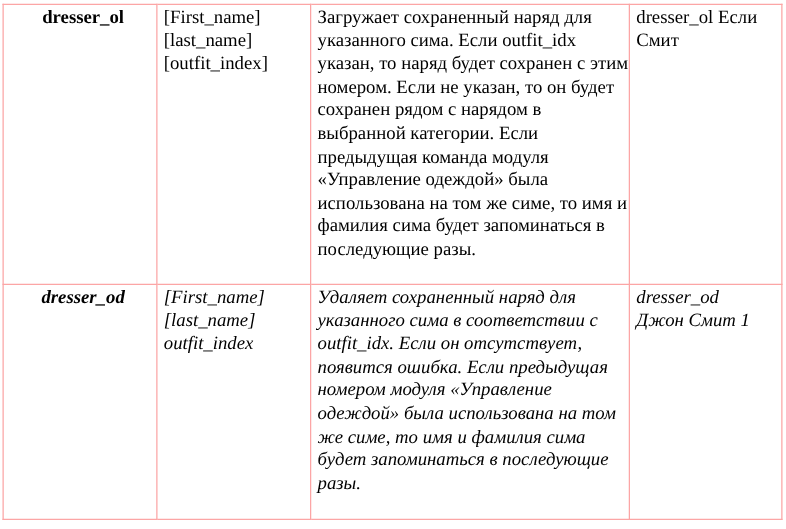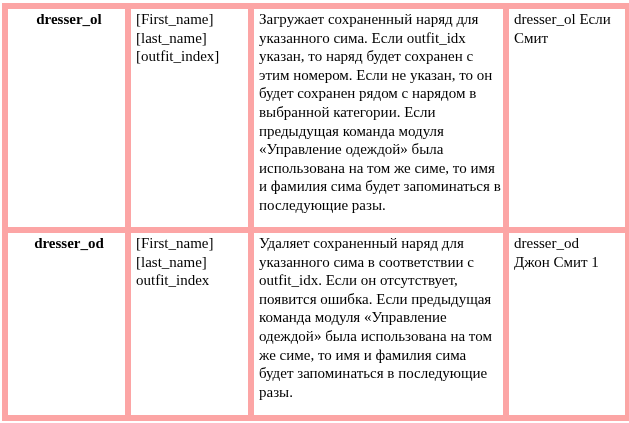--- a/index.html
+++ b/index.html
@@ -22,37 +22,37 @@
   }
   table.cmd-table {
     position: absolute;
     left: 2px;
     top: 3px;
     width: 623px;
     border-collapse: collapse;
     table-layout: fixed;
   }
   table.cmd-table td {
-    border: 6px solid #fca5a5;
+    border: 1px solid #fca5a5;
     vertical-align: top;
     padding: 1px 0 2px 5px;
     font-size: 15px;
     line-height: 18.6px;
     word-wrap: break-word;
   }
   td.cell-command {
     text-align: center;
     font-weight: bold;
   }
   td.cell-params .multiline,
   td.cell-example .multiline {
     white-space: pre-line;
   }
   tr.row-1 { height: 224px; }
-  tr.row-2 { height: 188px; }
+  tr.row-2 { height: 188px; font-style: italic; }
 </style>
 </head>
 <body>
 
 <div class="page">
   <table class="cmd-table">
     <colgroup>
       <col style="width:123px">
       <col style="width:123px">
       <col style="width:255px">
@@ -78,21 +78,21 @@
       <tr class="row-2">
         <td class="cell-command">
           <span>dresser_od</span>
         </td>
         <td class="cell-params">
           <span class="multiline">[First_name]
 [last_name]
 outfit_index</span>
         </td>
         <td class="cell-description">
-          <span>Удаляет сохраненный наряд для указанного сима в соответствии с outfit_idx. Если он отсутствует, появится ошибка. Если предыдущая команда модуля «Управление одеждой» была использована на том же симе, то имя и фамилия сима будет запоминаться в последующие разы.</span>
+          <span>Удаляет сохраненный наряд для указанного сима в соответствии с outfit_idx. Если он отсутствует, появится ошибка. Если предыдущая номером модуля «Управление одеждой» была использована на том же симе, то имя и фамилия сима будет запоминаться в последующие разы.</span>
         </td>
         <td class="cell-example">
           <span class="multiline">dresser_od
 Джон Смит 1</span>
         </td>
       </tr>
     </tbody>
   </table>
 </div>
 

